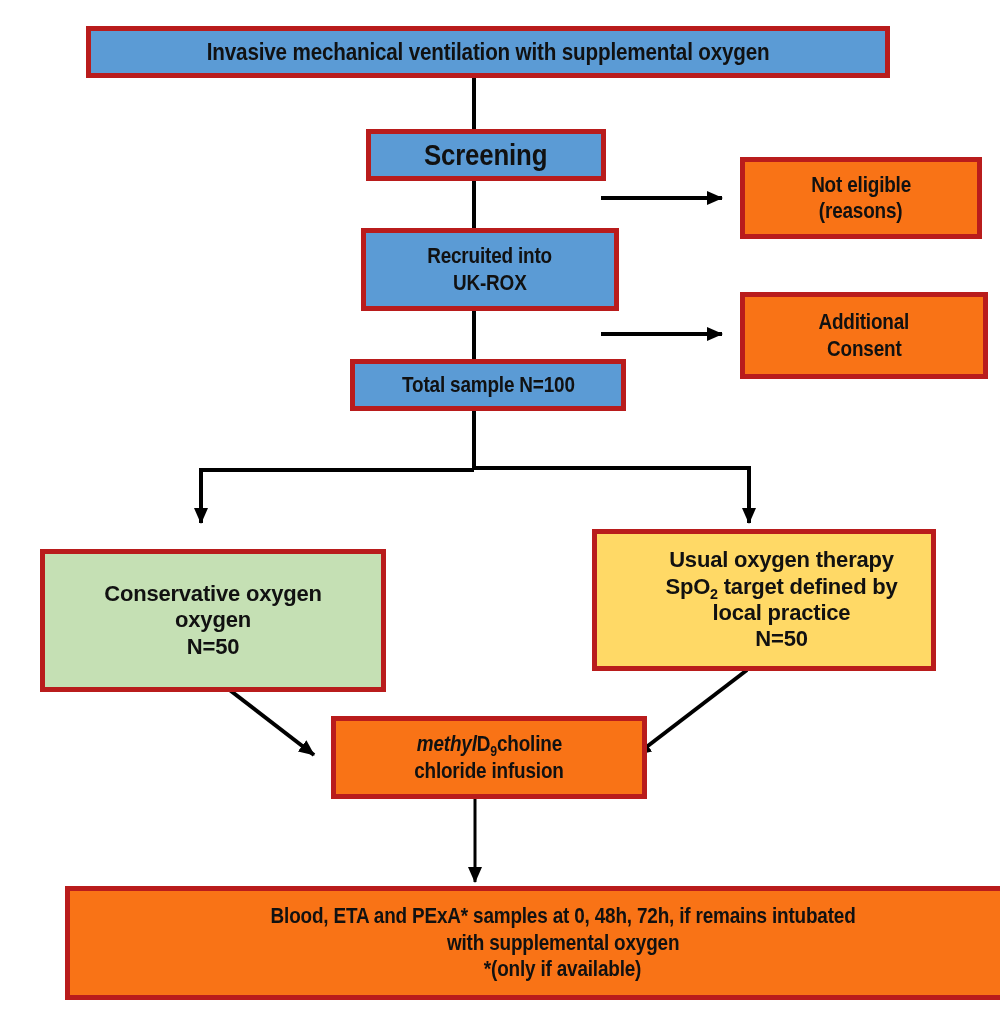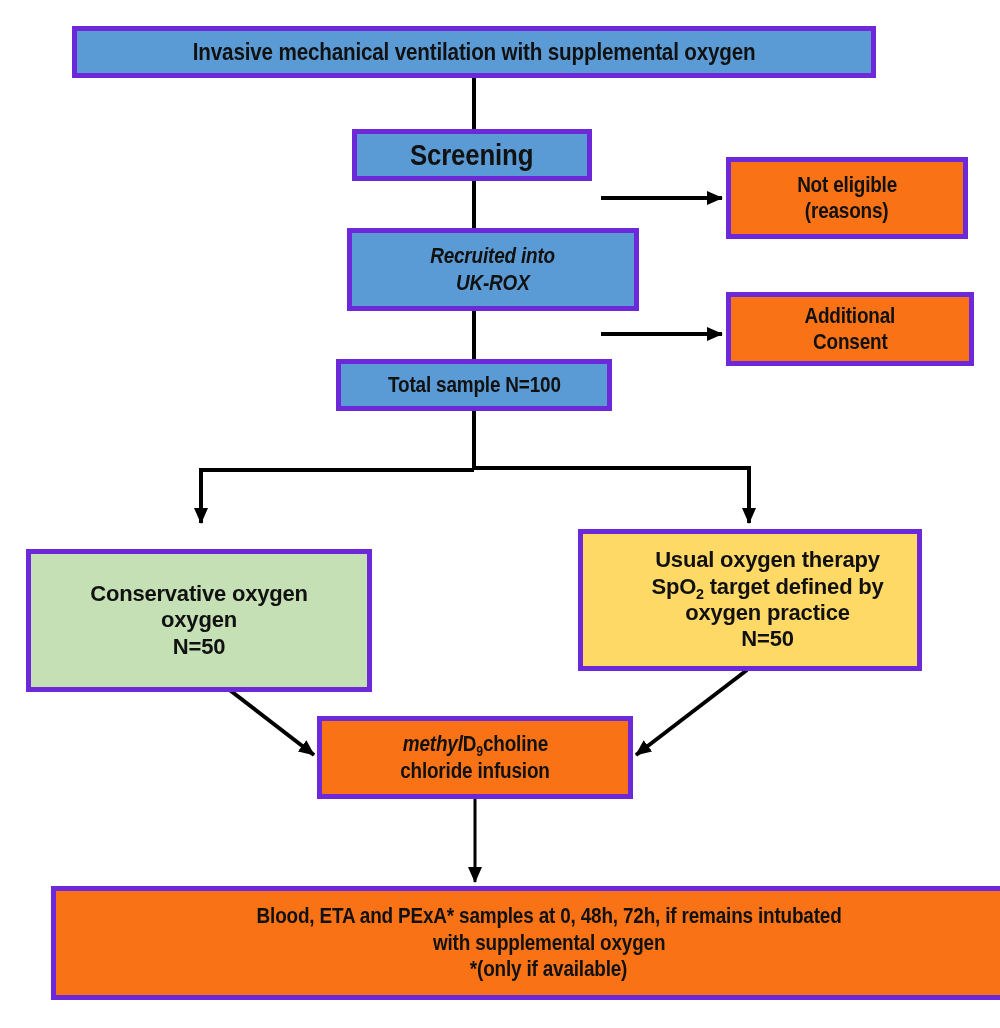--- a/index.html
+++ b/index.html
@@ -1,22 +1,22 @@
 <!DOCTYPE html>
 <html><head>
 <meta charset="utf-8">
 <style>
   html, body { margin: 0; padding: 0; background: #ffffff; }
   body { width: 1000px; height: 1028px; position: relative; overflow: hidden;
          font-family: "Liberation Sans", sans-serif; }
   #diagram { position: absolute; left: 0; top: 0; width: 1000px; height: 1028px; }
-  .box { position: absolute; box-sizing: border-box; border: 5px solid #6d28d9;
+  .box { position: absolute; box-sizing: border-box; border: 5px solid #b91c1c;
          display: flex; flex-direction: column; align-items: center; justify-content: center;
          text-align: center; font-weight: bold; color: #111; line-height: 1.2;
-         font-family: "Liberation Sans", sans-serif; letter-spacing: -0.2px; }
+         font-family: "Liberation Sans", sans-serif; letter-spacing: -0.2px; margin-left: 14px; }
   .blue { background: #5b9bd5; }
   .peach { background: #f97316; }
   .green { background: #c5e0b4; }
   .yellow { background: #ffd966; padding-left: 35px; }
   .line { display: block; }
   sub { font-size: 0.65em; vertical-align: -0.35em; line-height: 0; }
   .nar { transform: scaleX(0.86); transform-origin: center; white-space: nowrap; }
 </style>
 </head>
 <body>
@@ -54,44 +54,44 @@
 
 <div class="box blue" style="left:352px; top:129px; width:240px; height:52px; font-size:30px;">
   <span class="line nar">Screening</span>
 </div>
 
 <div class="box peach" style="left:726px; top:157px; width:242px; height:82px; font-size:22px;">
   <span class="line nar">Not eligible</span>
   <span class="line nar">(reasons)</span>
 </div>
 
-<div class="box blue" style="left:347px; top:228px; width:292px; height:83px; font-size:22px;font-style:italic;">
+<div class="box blue" style="left:347px; top:228px; width:258px; height:83px; font-size:22px;">
   <span class="line nar">Recruited into</span>
   <span class="line nar">UK-ROX</span>
 </div>
 
-<div class="box peach" style="left:726px; top:292px; width:248px; height:74px; font-size:22px;">
+<div class="box peach" style="left:726px; top:292px; width:248px; height:87px; font-size:22px;">
   <span class="line nar">Additional</span>
   <span class="line nar">Consent</span>
 </div>
 
 <div class="box blue" style="left:336px; top:359px; width:276px; height:52px; font-size:22px;text-align:right;">
   <span class="line nar">Total sample N=100</span>
 </div>
 
 <div class="box green" style="left:26px; top:549px; width:346px; height:143px; font-size:22px;">
   <span class="line">Conservative oxygen</span>
   <span class="line">oxygen</span>
   <span class="line">N=50</span>
 </div>
 
 <div class="box yellow" style="left:578px; top:529px; width:344px; height:142px; font-size:22px;">
   <span class="line">Usual oxygen therapy</span>
   <span class="line"><span>SpO</span><sub>2</sub><span> target defined by</span></span>
-  <span class="line">oxygen practice</span>
+  <span class="line">local practice</span>
   <span class="line">N=50</span>
 </div>
 
 <div class="box peach" style="left:317px; top:716px; width:316px; height:83px; font-size:22px;">
   <span class="line nar"><i>methyl</i><span>D</span><sub>9</sub><span>choline</span></span>
   <span class="line nar">chloride infusion</span>
 </div>
 
 <div class="box peach" style="left:51px; top:886px; width:996px; height:114px; font-size:22px;">
   <span class="line nar">Blood, ETA and PExA* samples at 0, 48h, 72h, if remains intubated</span>

